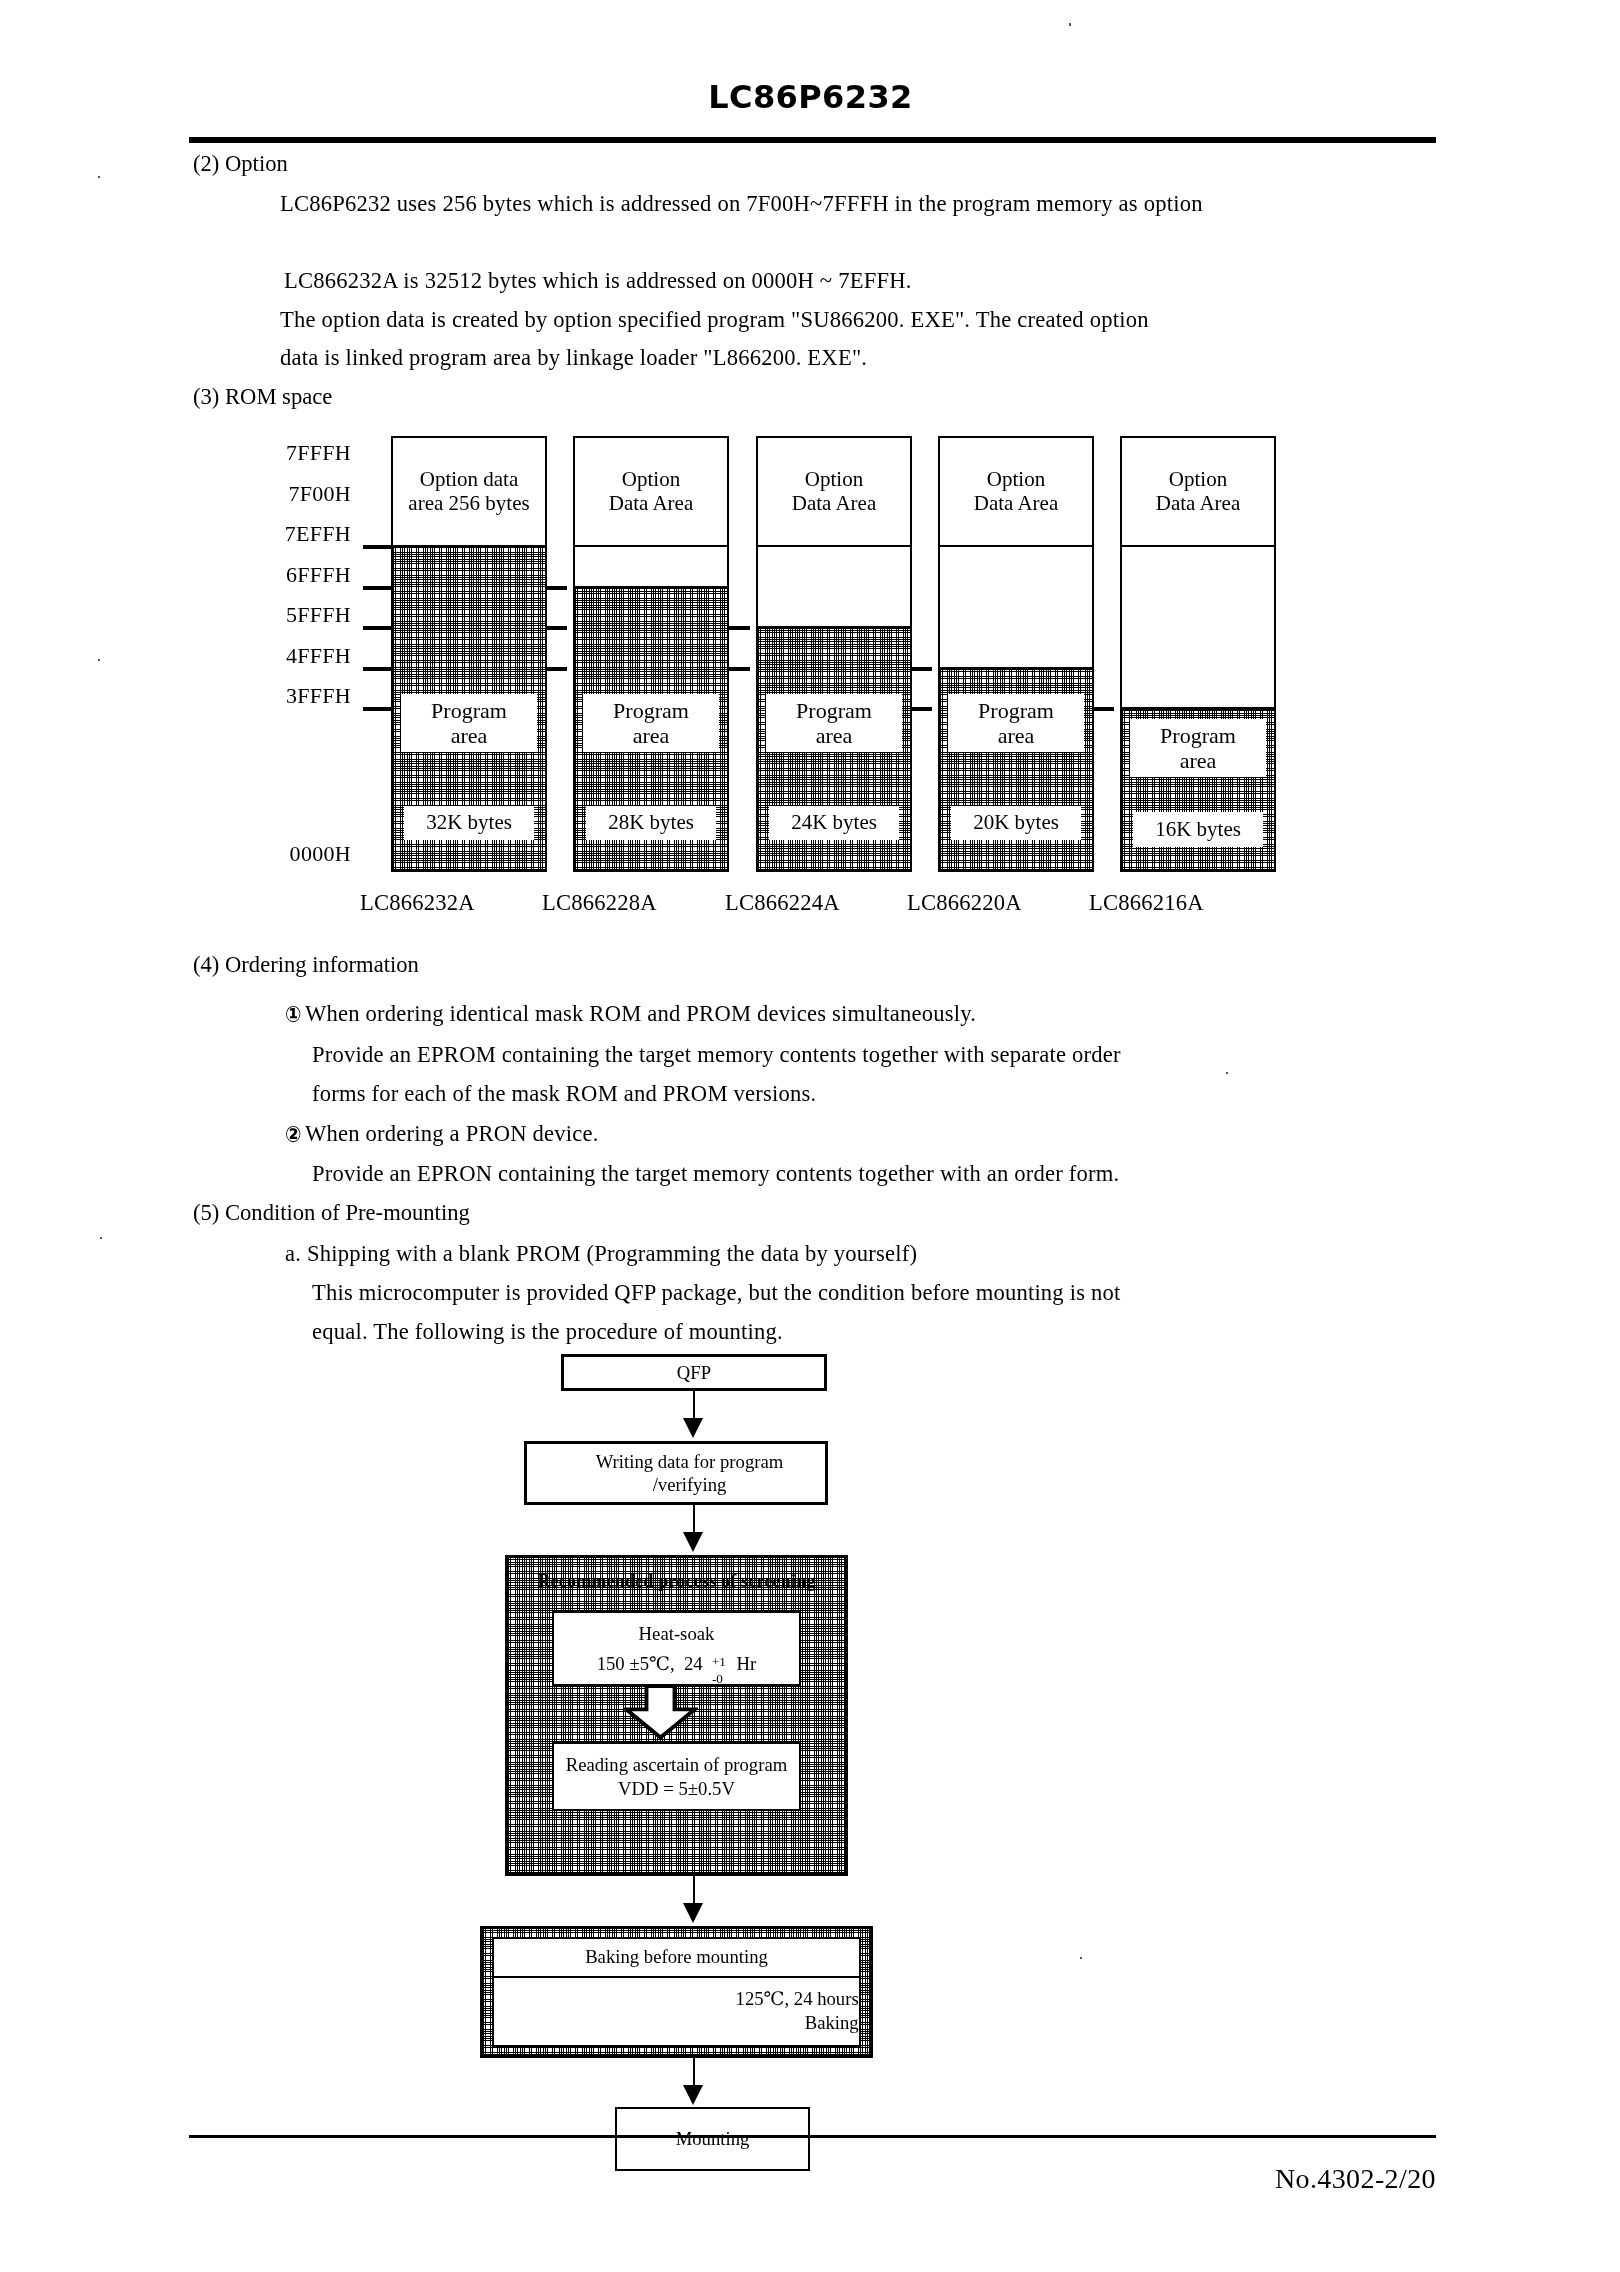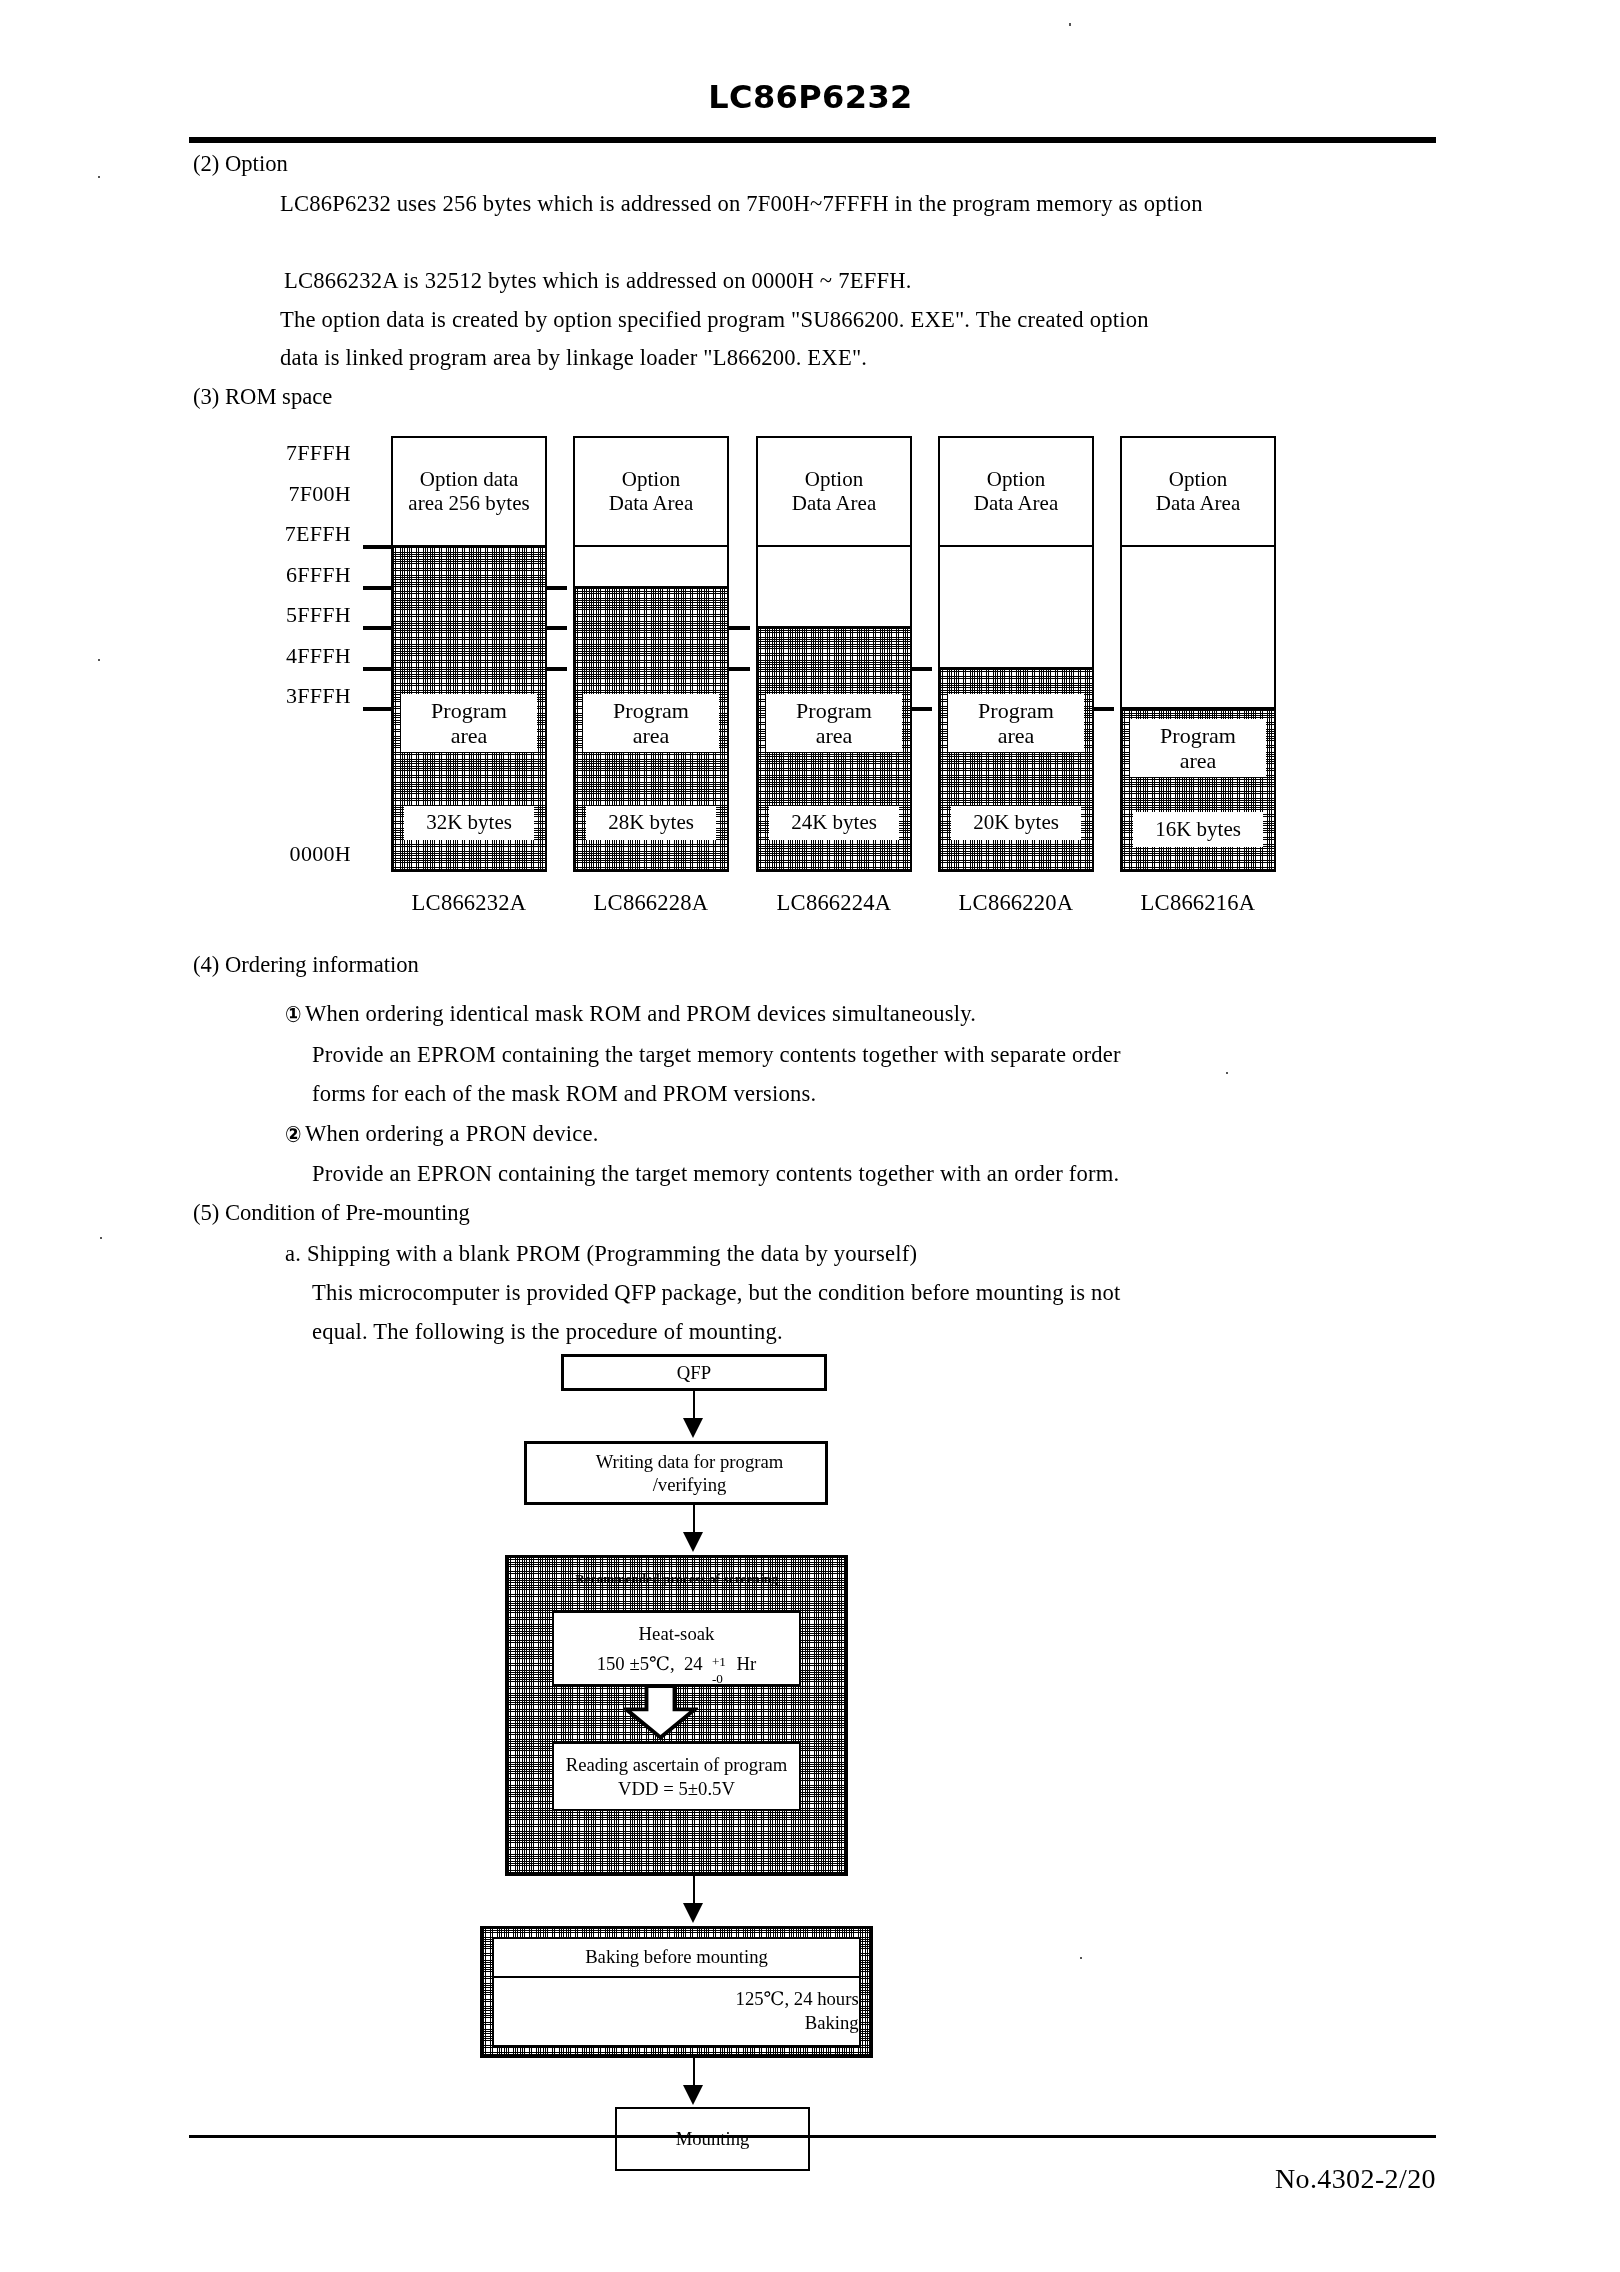--- a/index.html
+++ b/index.html
@@ -61,41 +61,41 @@
   }
   .rom-label{
     position:absolute;left:7.8px;right:7.8px;background:#fff;
     text-align:center;font-size:22px;line-height:1.15;padding:3.9px 0;
   }
   .rom-size{
     position:absolute;left:11px;right:11px;background:#fff;
     text-align:center;font-size:21px;padding:4.7px 0;
   }
   .rom-name{
-    position:absolute;text-align:center;font-size:22.6px;white-space:nowrap;letter-spacing:0.2px;
+    position:absolute;font-size:22.6px;white-space:nowrap;letter-spacing:0.2px;
   }
   .tick{position:absolute;height:3.9px;background:#000;}
 
   
   .fbox{
     position:absolute;border:3.1px solid #000;background:#fff;box-sizing:border-box;
     display:flex;flex-direction:column;align-items:center;justify-content:center;
     font-size:18.7px;line-height:1.25;text-align:center;
   }
   .fbox.thin{border-width:2.3px;}
   .screen-box{
     position:absolute;box-sizing:border-box;border:3.1px solid #000;
     background-image:
       repeating-linear-gradient(0deg,#000 0 0.8px,transparent 0.8px 2.3px),
       repeating-linear-gradient(90deg,#000 0 0.8px,transparent 0.8px 2.3px);
     background-color:#fff;
   }
   .screen-title{
     position:absolute;left:0;right:0;top:12.5px;text-align:center;
-    font-size:13px;font-weight:700;letter-spacing:0.2px;
+    font-size:18px;font-weight:700;letter-spacing:0.2px;
   }
   .bake-outer{
     position:absolute;box-sizing:border-box;border:3.1px solid #000;
     background-image:
       repeating-linear-gradient(0deg,#000 0 0.8px,transparent 0.8px 2.3px),
       repeating-linear-gradient(90deg,#000 0 0.8px,transparent 0.8px 2.3px);
     background-color:#fff;
   }
   .arrow-line{position:absolute;width:2.3px;background:#000;}
   .arrow-head{position:absolute;width:0;height:0;border-left:10px solid transparent;border-right:10px solid transparent;border-top:20px solid #000;}

